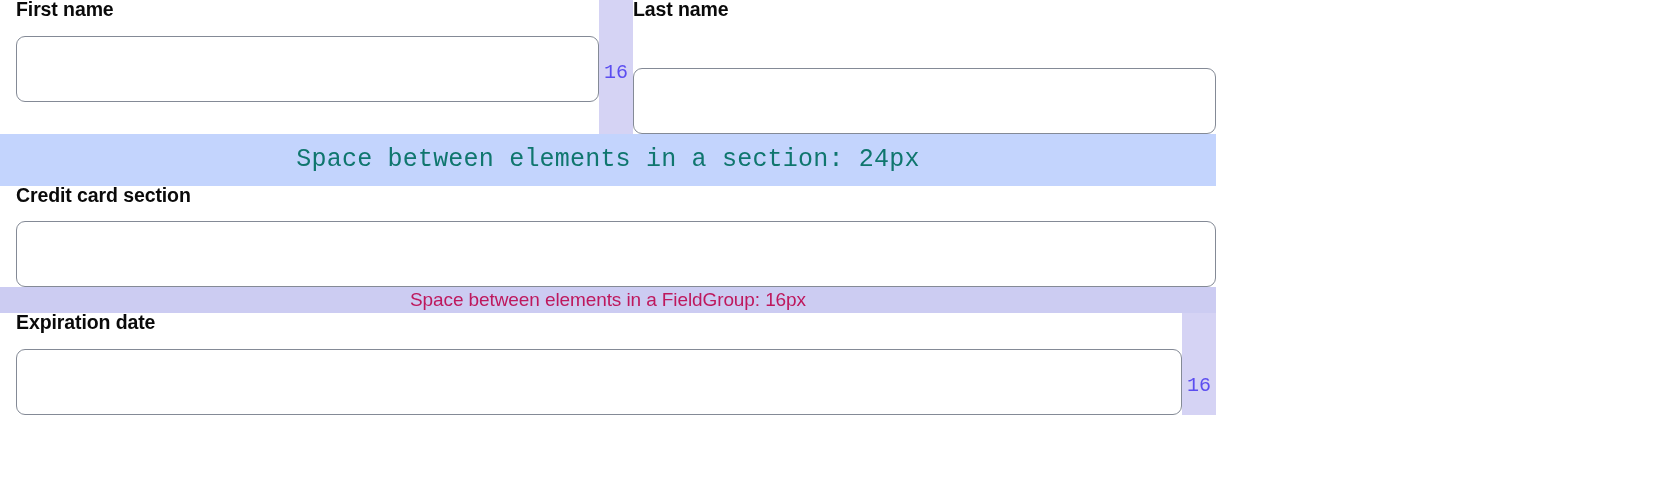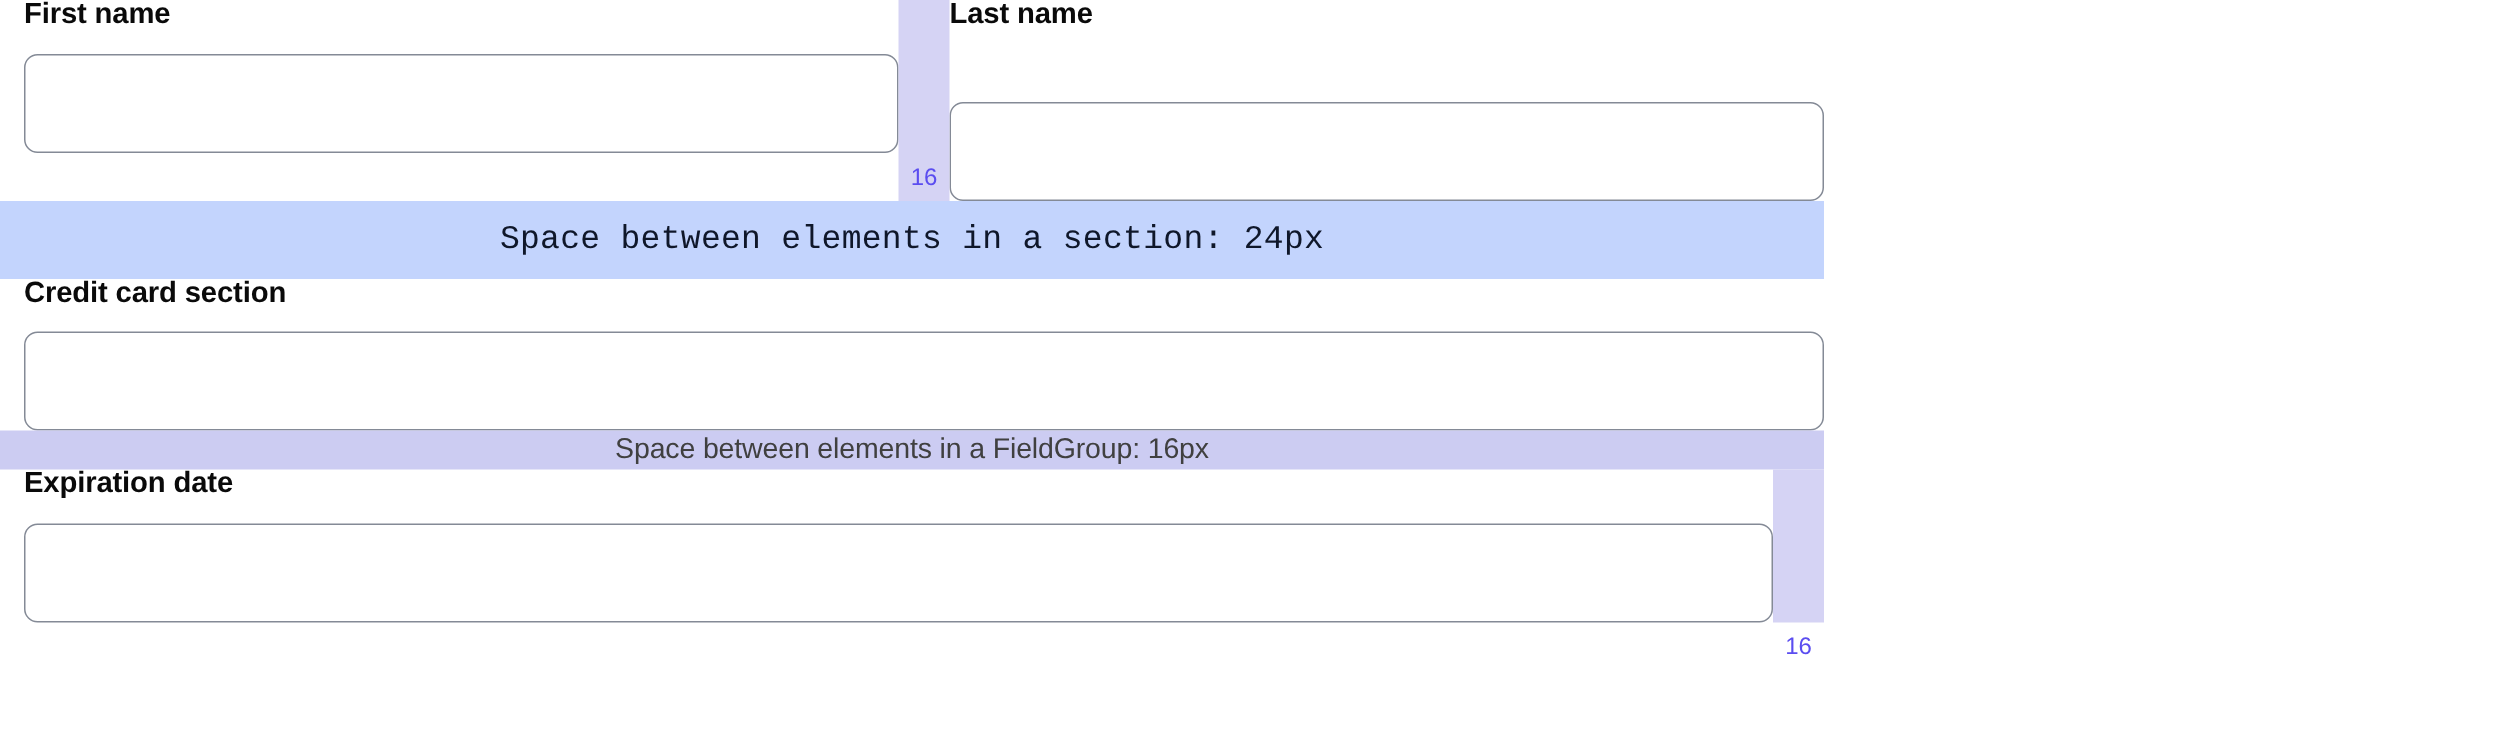--- a/index.html
+++ b/index.html
@@ -90,50 +90,49 @@
     background: #d5d3f4;
     display: flex;
     align-items: flex-start;
     justify-content: center;
   }
   .gap-col .gap-value {
     position: absolute;
     top: 63px;
     left: 50%;
     transform: translateX(-50%);
-    font-family: Liberation Sans, sans-serif;
-    font-size: 16px;
+    font-family: Liberation Mono, monospace;
+    font-size: 20px;
     font-weight: 400;
     color: #5b4df0;
     line-height: 1;
     white-space: nowrap;
-    margin-top: 48px;
   }
 
   
   .anno-bar {
     box-sizing: border-box;
     width: 1216px;
     display: flex;
     align-items: center;
     justify-content: center;
     white-space: nowrap;
   }
   .anno-bar.section {
     height: 52px;
     background: #c3d4fd;
-    color: #0f172a;
+    color: #0f766e;
     font-family: "Liberation Mono", monospace;
-    font-size: 22px;
+    font-size: 25px;
     letter-spacing: 0.2px;
   }
   .anno-bar.fieldgroup {
     height: 26px;
     background: #ccccf2;
-    color: #404040;
+    color: #be185d;
     font-family: "Liberation Sans", sans-serif;
     font-size: 19px;
     letter-spacing: -0.1px;
   }
 </style>
 </head>
 <body>
 
 <div class="page">
   <div class="content">

